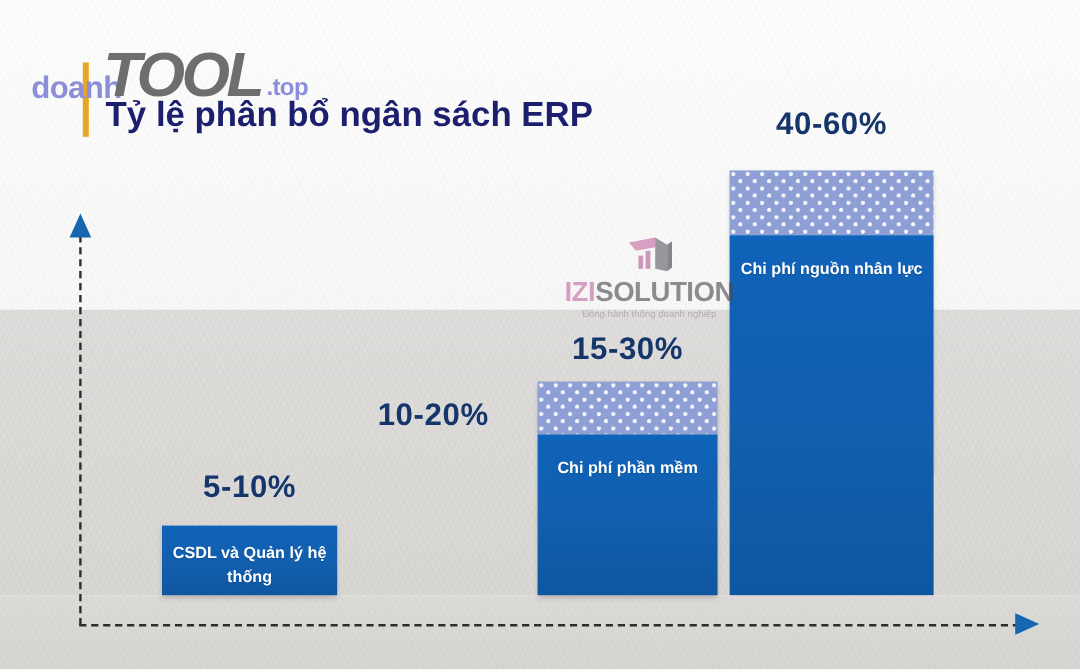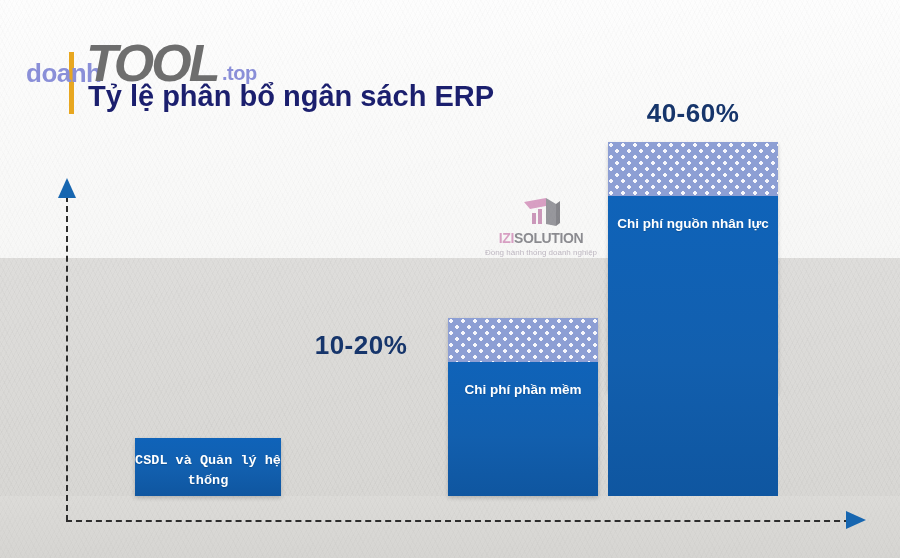--- a/index.html
+++ b/index.html
@@ -110,21 +110,21 @@
     opacity: 0.62;
     z-index: 5;
   }
   .izi-mark {
     width: 42px;
     height: 34px;
     margin: 0 auto 1px auto;
     position: relative;
   }
   .izi-name {
-    font-size: 14px;
+    font-size: 23px;
     font-weight: bold;
     letter-spacing: -0.4px;
     line-height: 1.05;
     white-space: nowrap;
   }
   .izi-name .izi-izi { color: #c56aa4; }
   .izi-name .izi-sol { color: #4a4a52; }
   .izi-tag {
     font-size: 8px;
     color: #9a8fa0;
@@ -243,33 +243,35 @@
       <span class="izi-izi">IZI</span><span class="izi-sol">SOLUTION</span>
     </div>
     <div class="izi-tag">Đồng hành thống doanh nghiệp</div>
   </div>
 
   <div class="y-axis"></div>
   <div class="y-arrow"></div>
   <div class="x-axis"></div>
   <div class="x-arrow"></div>
 
+  <div class="pct-label" style="left:135px; top:390px; width:146px;">5-10%</div>
   <div class="bar" style="left:135px; top:438px; width:146px; height:58px;">
     <div class="bar-solid" style="top:0; height:58px;"></div>
-    <div class="bar-label" style="top:13px;font-family:Liberation Mono, monospace;">CSDL và Quản lý hệ thống</div>
+    <div class="bar-label" style="top:13px;">CSDL và Quản lý hệ thống</div>
   </div>
 
   <div class="pct-label" style="left:288px; top:330px; width:146px;">10-20%</div>
 
+  <div class="pct-label" style="left:448px; top:275px; width:150px;">15-30%</div>
   <div class="bar" style="left:448px; top:318px; width:150px; height:178px;">
     <div class="bar-pattern" style="height:44px;"></div>
     <div class="bar-solid" style="top:44px; height:134px;"></div>
     <div class="bar-label" style="top:62px;">Chi phí phần mềm</div>
   </div>
 
-  <div class="pct-label" style="left:608px; top:98px; width:170px;">40-60%</div>
+  <div class="pct-label" style="left:608px; top:88px; width:170px;">40-60%</div>
   <div class="bar" style="left:608px; top:142px; width:170px; height:250px;">
     <div class="bar-pattern" style="height:54px;"></div>
     <div class="bar-solid" style="top:54px; height:300px;"></div>
     <div class="bar-label" style="top:72px;">Chi phí nguồn nhân lực</div>
   </div>
 
 </div>
 
 </body></html>

